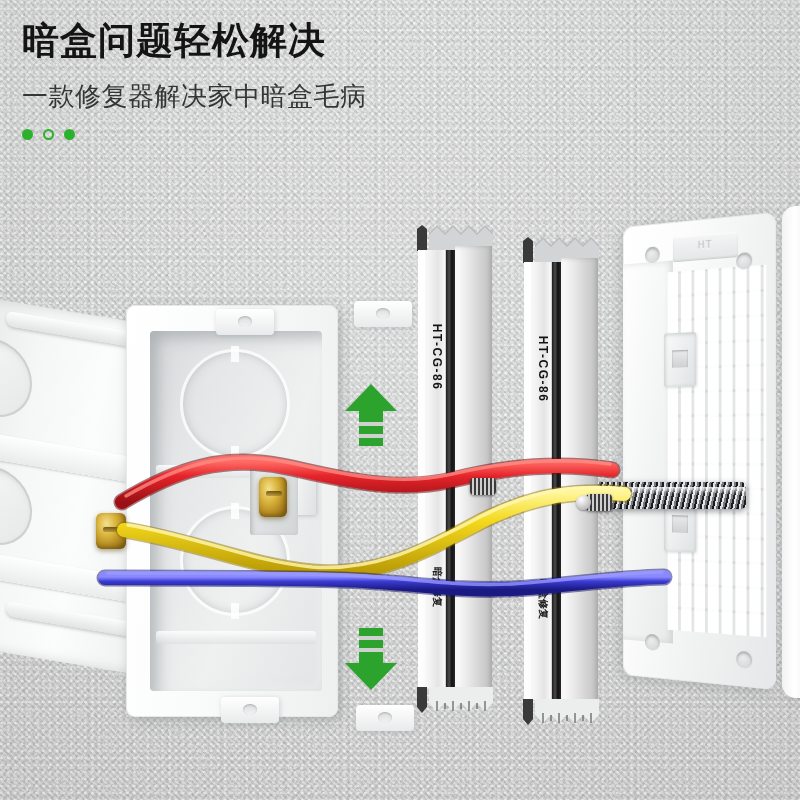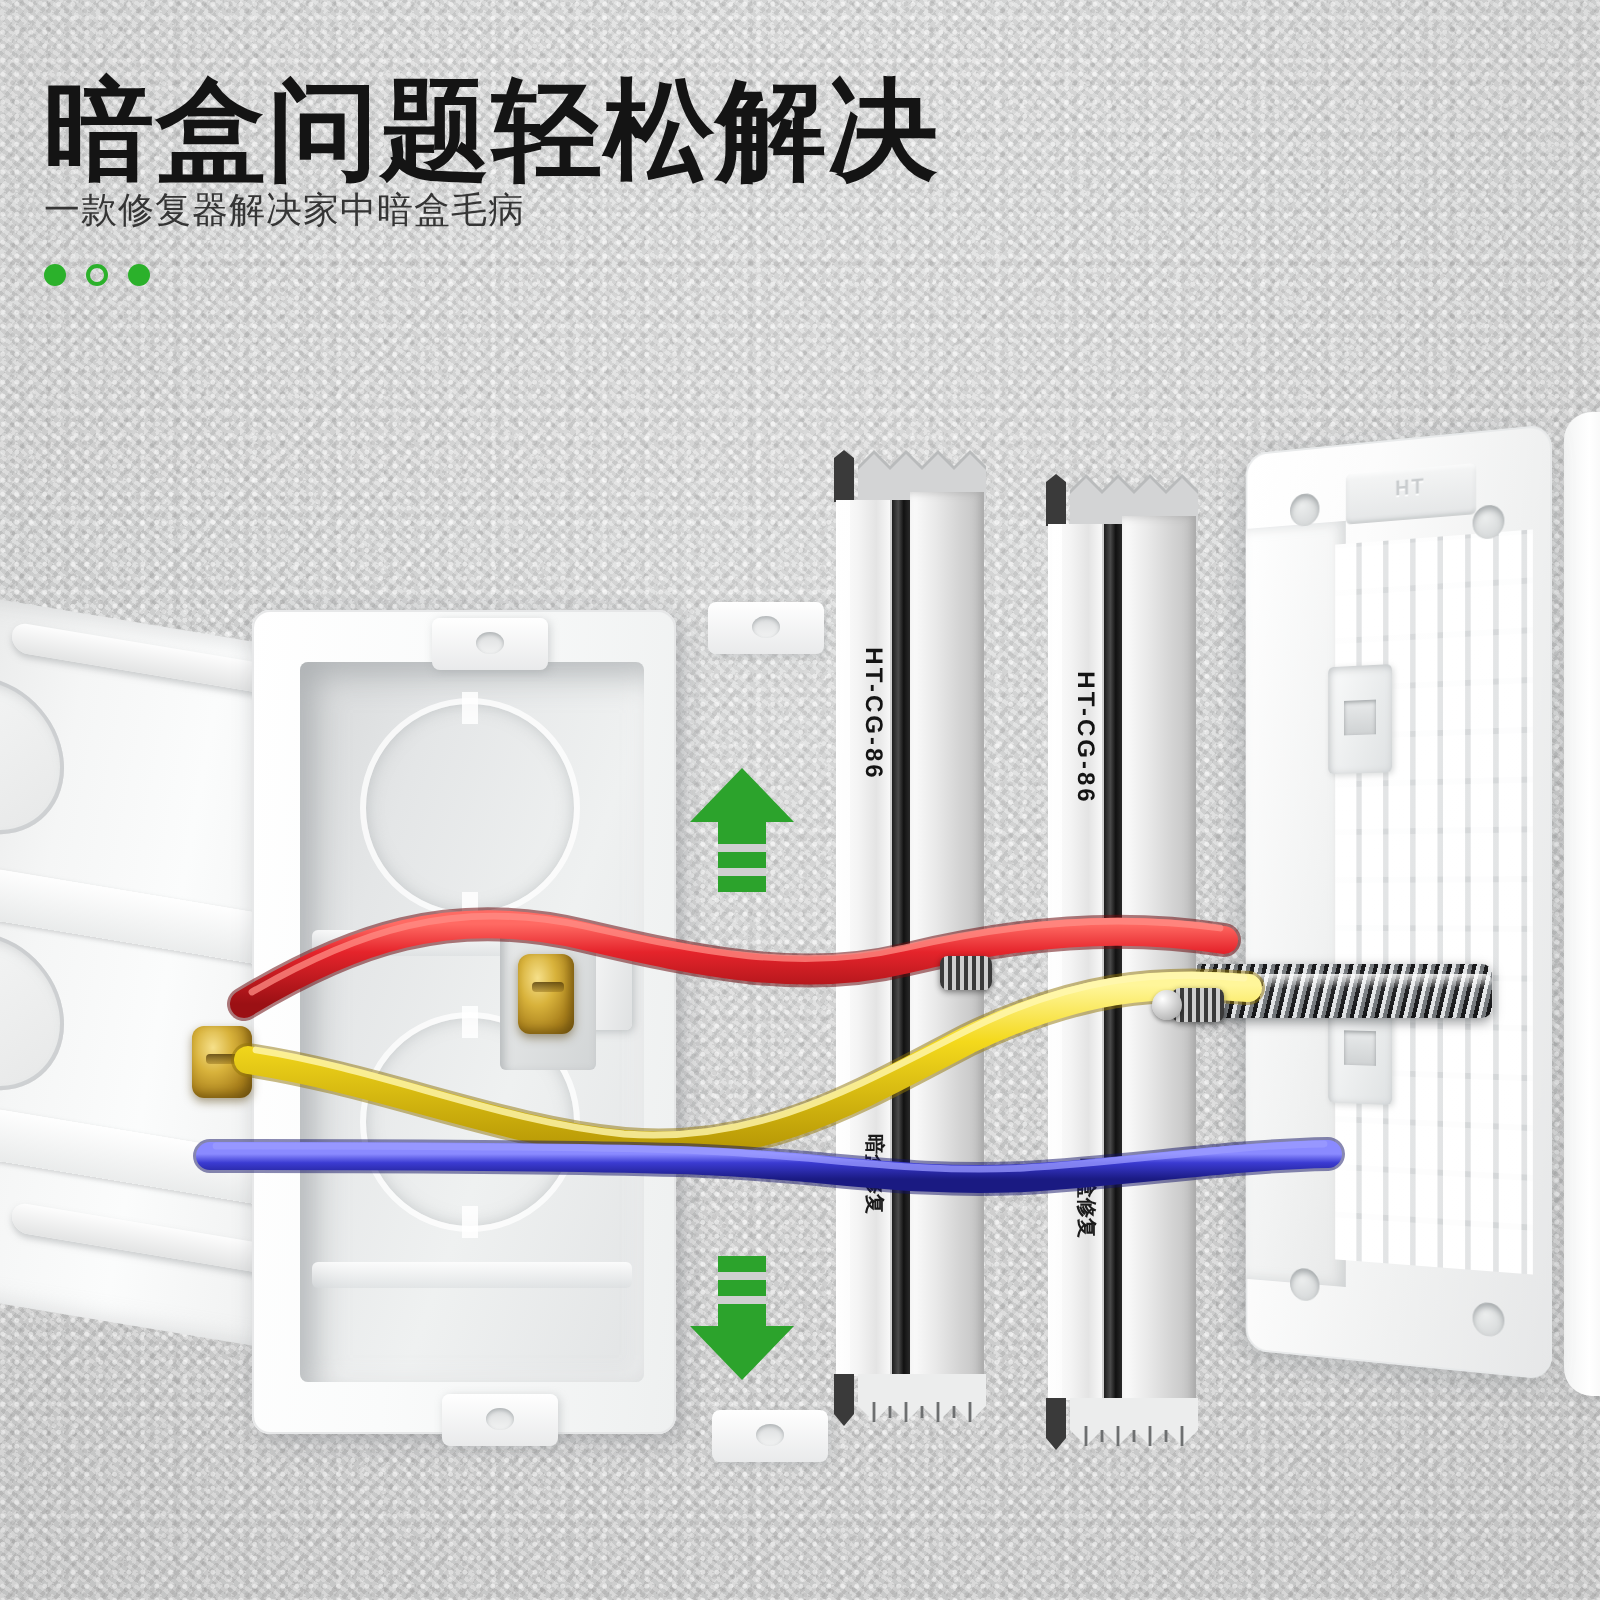--- a/index.html
+++ b/index.html
@@ -44,24 +44,25 @@
   }
   .h-line {
     font-family: "DejaVu Sans", "Liberation Sans", sans-serif;
     font-weight: 700;
     color: #141414;
     letter-spacing: 1px;
     line-height: 1.0;
     white-space: nowrap;
   }
   .h-line.l1 { font-size: 55px; margin-bottom: 13px; letter-spacing: 4px;}
-  .h-line.l2 { font-size: 55px; letter-spacing: 1px; margin-top: 16px;}
+  .h-line.l2 { font-size: 37px; letter-spacing: 1px;}
   .subtitle {
+    margin-top: 20px;
     font-family: "DejaVu Sans", "Liberation Sans", sans-serif;
-    font-size: 18px;
+    font-size: 26px;
     font-weight: 500;
     color: #353535;
     letter-spacing: .5px;
     white-space: nowrap;
   }
   .dots { margin-top: 15px; display: flex; gap: 10px; align-items: center; }
   .dot { width: 11px; height: 11px; border-radius: 50%; }
   .dot.fill { background: #2bb12b; }
   .dot.ring { background: transparent; border: 2.5px solid #2bb12b; box-sizing: border-box; }
 

